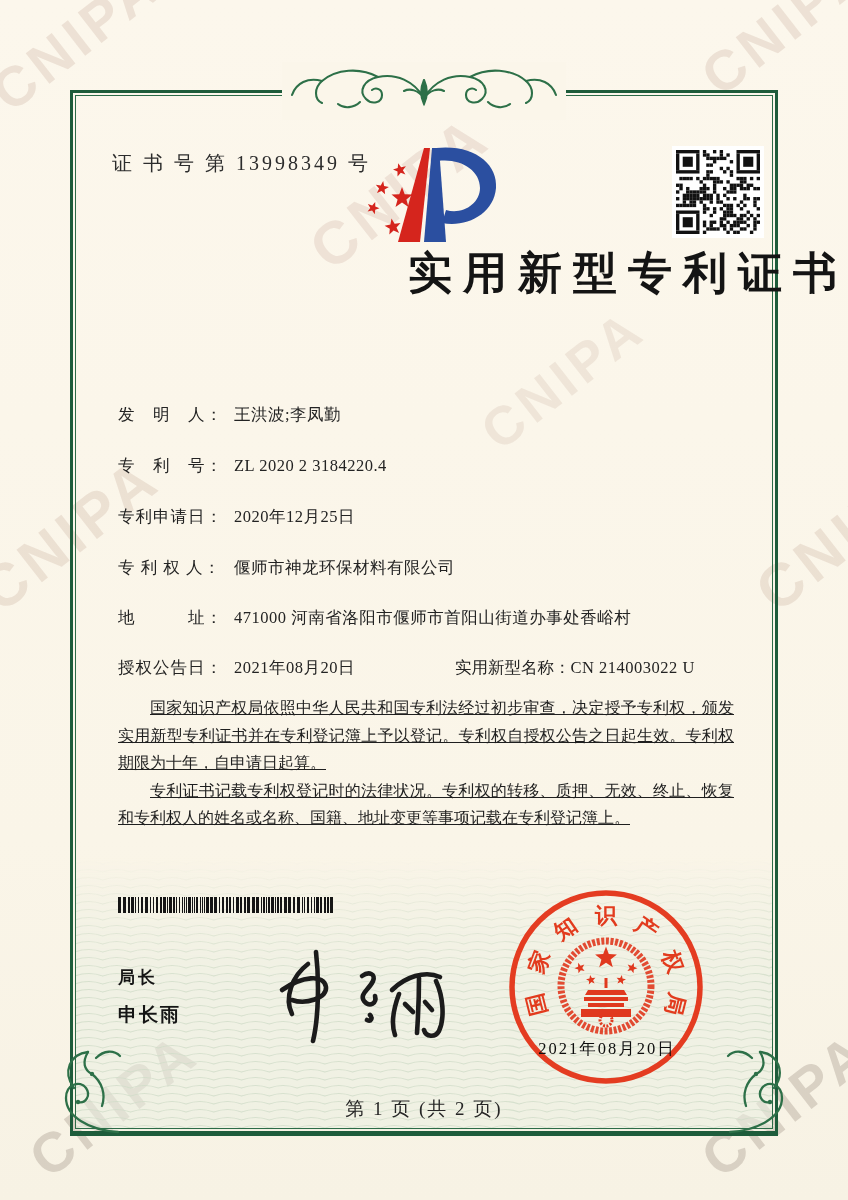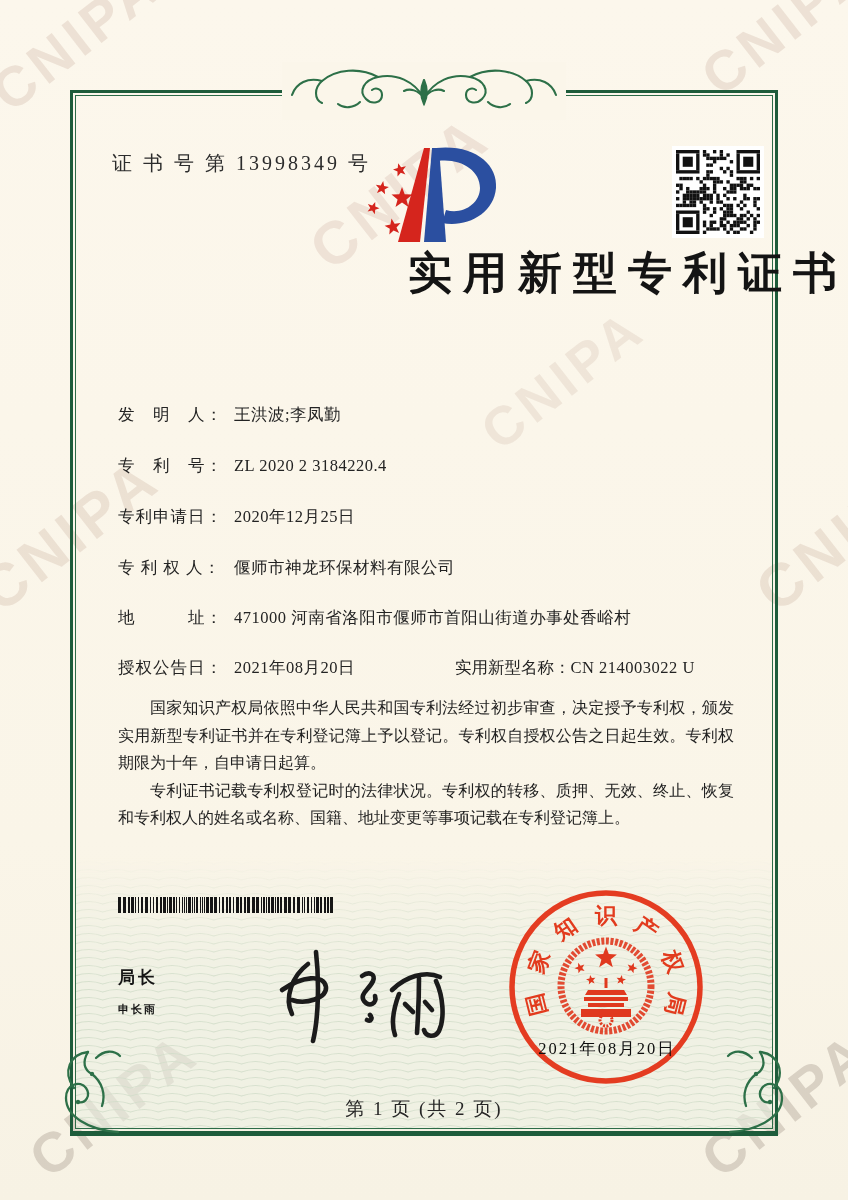--- a/index.html
+++ b/index.html
@@ -46,27 +46,27 @@
   .title{position:absolute;left:0;right:0;top:244px;text-align:right;font-size:44px;font-weight:700;
          letter-spacing:11px;text-indent:11px;color:#141414;}
 
   .frow{position:absolute;left:118px;width:620px;font-size:16.5px;color:#232323;white-space:nowrap;}
   .flabel{display:inline-block;min-width:116px;letter-spacing:1px;}
   .fvalue{letter-spacing:0.5px;}
   .fpair2{position:absolute;left:337px;top:0;}
 
   .body-text{position:absolute;left:118px;top:694px;width:616px;font-size:16px;line-height:27.5px;
              color:#1f1f1f;text-align:justify;}
-  .body-text p{margin:0;text-indent:2em;}
+  .body-text p{margin:0;text-indent:2em;text-decoration:underline;}
 
   .barcode{position:absolute;left:118px;top:897px;width:218px;height:16px;}
   .signer-title{position:absolute;left:118px;top:966px;font-family:"Liberation Sans","DejaVu Sans",sans-serif;
                 font-weight:600;font-size:17px;letter-spacing:3px;color:#151515;}
   .signer-name{position:absolute;left:118px;top:1002px;font-family:"Liberation Sans","DejaVu Sans",sans-serif;
-               font-weight:600;font-size:11px;letter-spacing:2px;color:#151515;}
+               font-weight:600;font-size:19px;letter-spacing:2px;color:#151515;}
   .signature{position:absolute;left:224px;top:938px;width:232px;height:108px;z-index:6;}
 
   .seal{position:absolute;left:505px;top:886px;width:202px;height:202px;z-index:5;opacity:.95;}
   .seal-ch{font-family:"Liberation Serif","DejaVu Serif",serif;font-weight:700;font-size:22px;fill:#e23214;text-anchor:middle;}
   .seal-date{position:absolute;left:512px;top:1038px;width:190px;text-align:center;font-size:16.5px;
              letter-spacing:2px;color:#0e0e0e;z-index:7;}
 
   .page-info{position:absolute;left:0;right:0;top:1096px;text-align:center;font-size:19px;
              letter-spacing:2px;color:#262626;z-index:6;}
   .footer-note{position:absolute;left:50%;transform:translateX(-50%);top:1134px;background:#ffffff;

